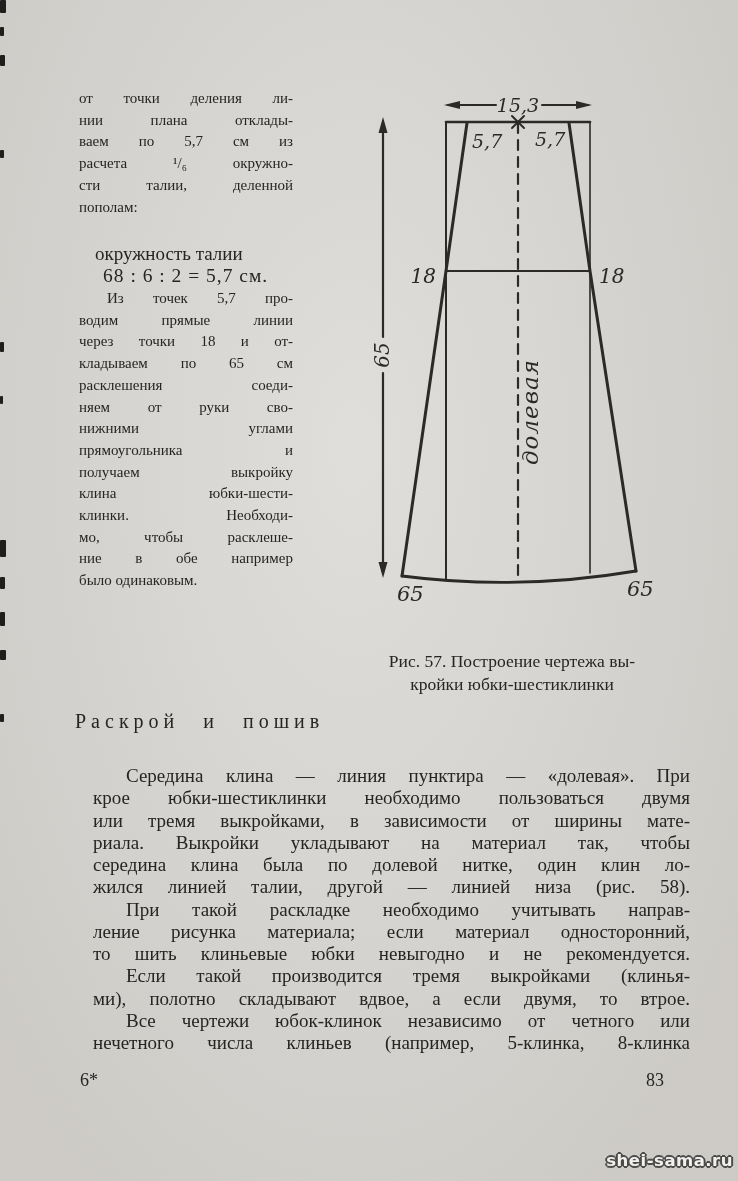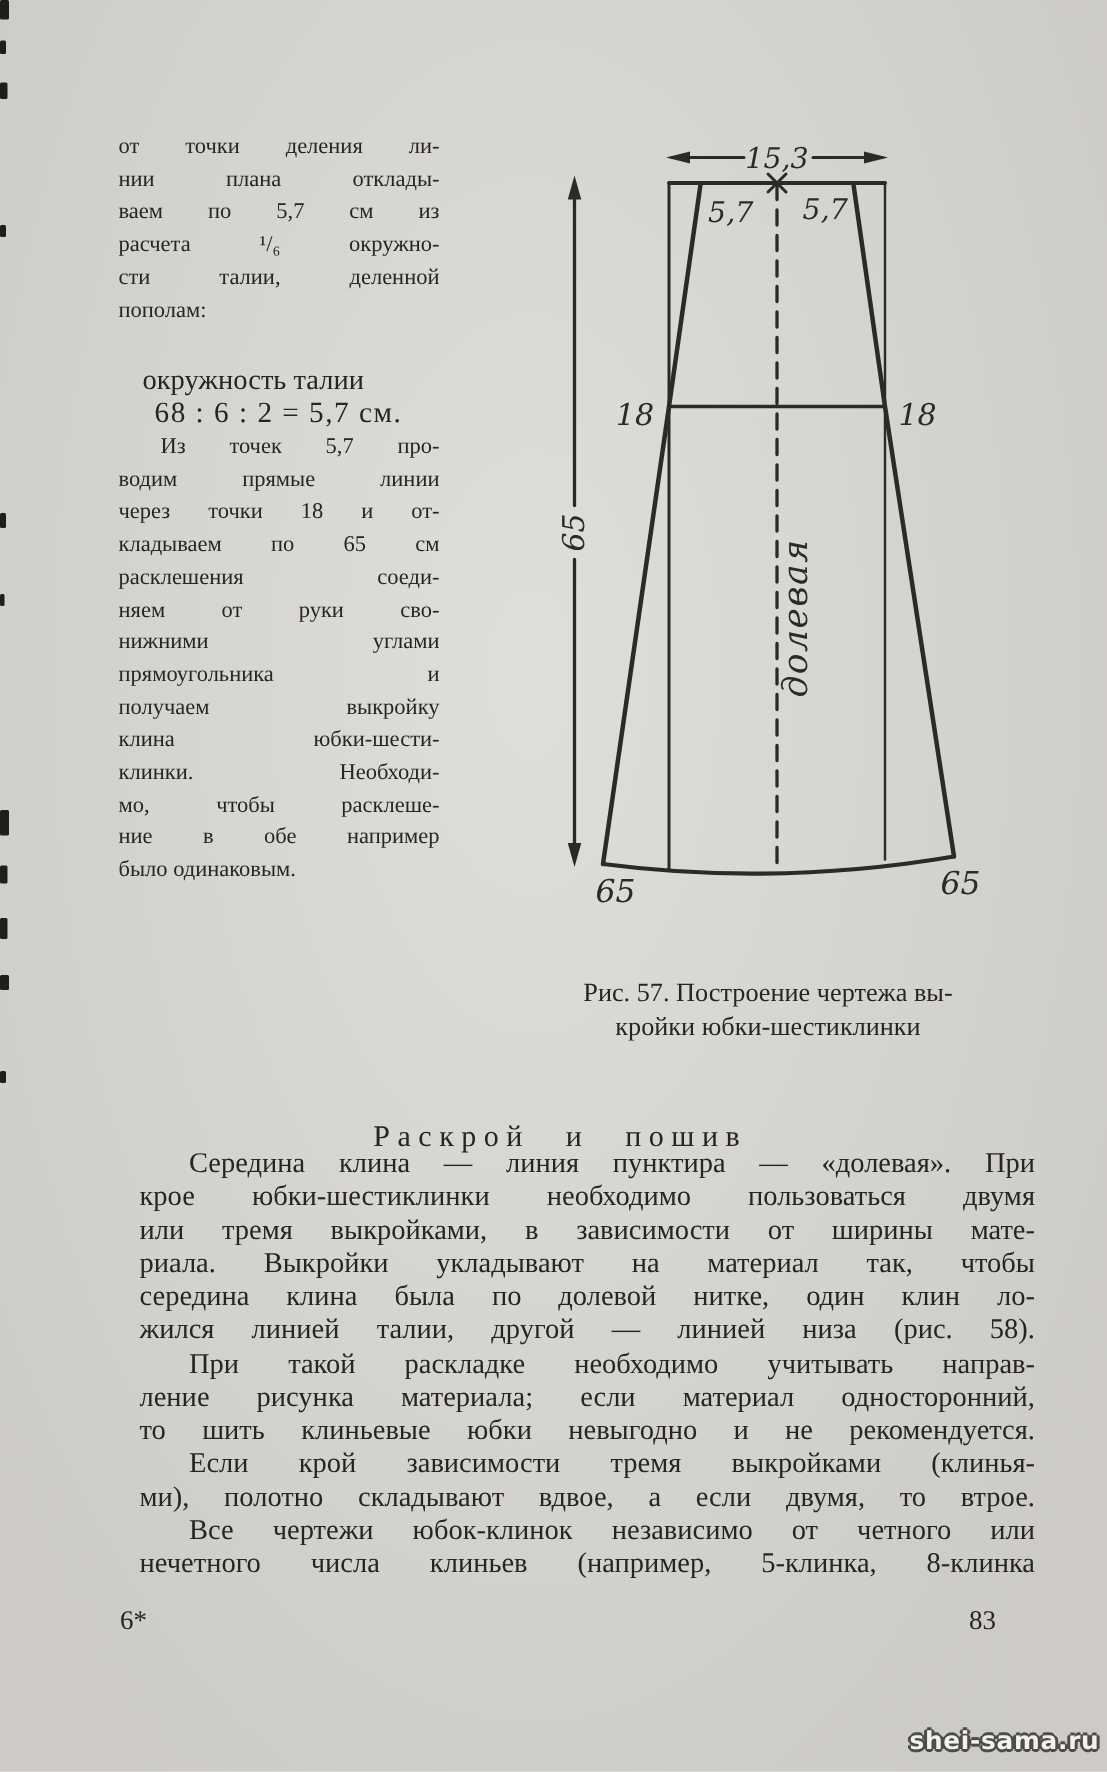--- a/index.html
+++ b/index.html
@@ -21,21 +21,21 @@
   .leftcol .line.j{text-align:justify;text-align-last:justify;white-space:normal;}
   .formula{position:absolute;left:79px;width:214px;top:243px;}
   .formula .f1{font-size:19px;line-height:22px;padding-left:16px;}
   .formula .f2{font-size:19.5px;line-height:22px;padding-left:24px;letter-spacing:1px;}
   
   .bodytext{position:absolute;left:93px;width:597px;top:765px;}
   .bodytext .line{font-size:19px;line-height:22.25px;text-align:justify;text-align-last:justify;}
   .bodytext .line.ind{text-indent:33px;}
   .heading{
     position:absolute;left:75px;width:597px;top:710px;
-    font-size:20px;letter-spacing:5px;word-spacing:14px;text-align:center;margin-top:37px;
+    font-size:20px;letter-spacing:5px;word-spacing:14px;text-align:left;
   }
   .caption{position:absolute;left:356px;width:312px;top:618px;text-align:center;margin-top:32px;}
   .caption .cline{font-size:17.5px;line-height:22.5px;}
   
   .figure-svg{position:absolute;left:368px;top:90px;}
   .fig-label{font-family:"DejaVu Serif", serif;font-style:italic;fill:#2b2a28;}
   
   .footer-left{position:absolute;left:80px;top:1070px;font-size:18px;}
   .footer-right{position:absolute;left:646px;top:1070px;font-size:18px;}
   
@@ -148,21 +148,21 @@
   <div class="bodytext">
     <div class="line ind">Середина клина — линия пунктира — «долевая». При</div>
     <div class="line">крое юбки-шестиклинки необходимо пользоваться двумя</div>
     <div class="line">или тремя выкройками, в зависимости от ширины мате-</div>
     <div class="line">риала. Выкройки укладывают на материал так, чтобы</div>
     <div class="line">середина клина была по долевой нитке, один клин ло-</div>
     <div class="line">жился линией талии, другой — линией низа (рис. 58).</div>
     <div class="line ind">При такой раскладке необходимо учитывать направ-</div>
     <div class="line">ление рисунка материала; если материал односторонний,</div>
     <div class="line">то шить клиньевые юбки невыгодно и не рекомендуется.</div>
-    <div class="line ind">Если крой зависимости тремя выкройками (клинья-</div>
+    <div class="line ind">Если такой производится тремя выкройками (клинья-</div>
     <div class="line">ми), полотно складывают вдвое, а если двумя, то втрое.</div>
     <div class="line ind">Все чертежи юбок-клинок независимо от четного или</div>
     <div class="line">нечетного числа клиньев (например, 5-клинка, 8-клинка</div>
   </div>
 
   <div class="footer-left">6*</div>
   <div class="footer-right">83</div>
 
   <div class="watermark">shei-sama.ru</div>
 

